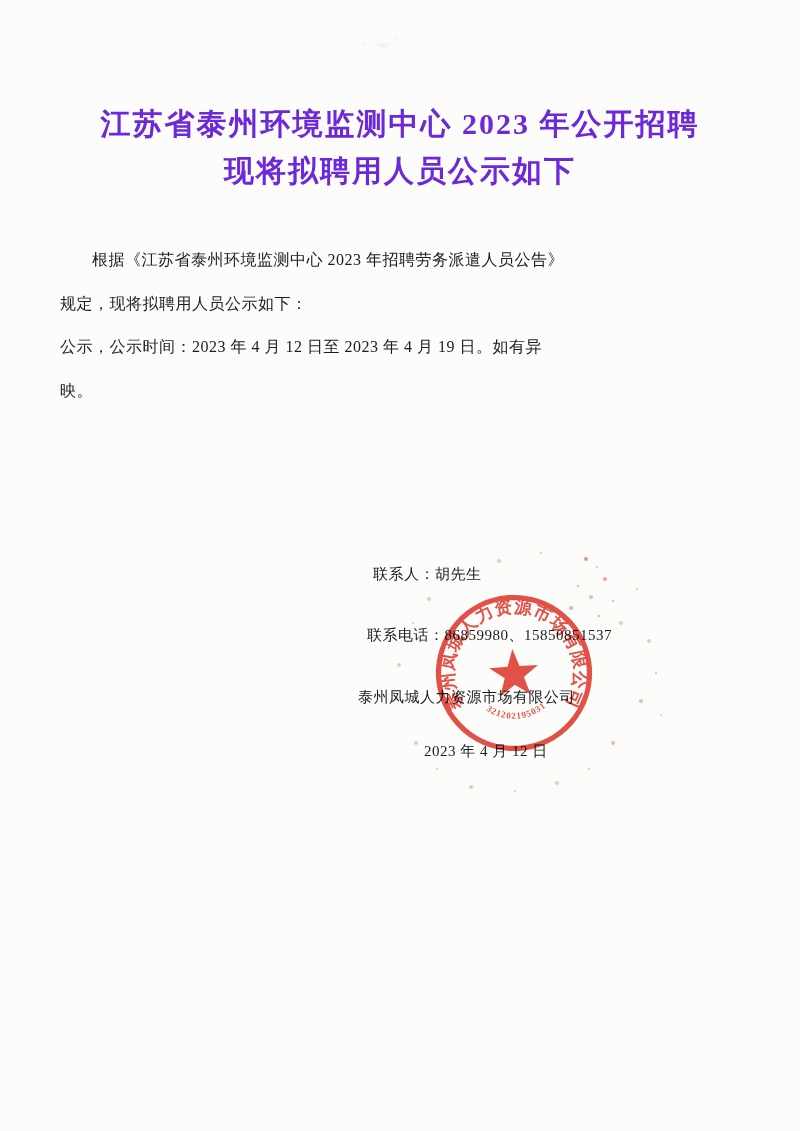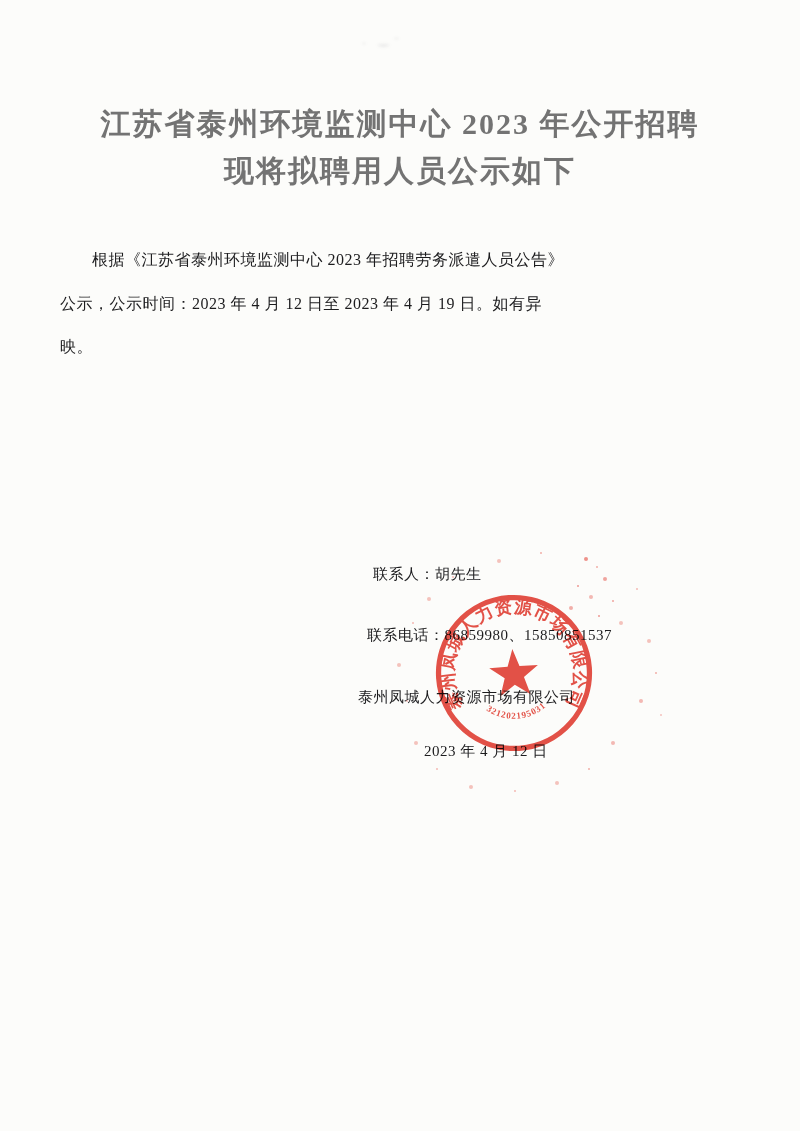--- a/index.html
+++ b/index.html
@@ -28,21 +28,21 @@
     opacity: .55;
   }
 
   .title {
     margin-top: 100px;
     text-align: center;
     font-weight: bold;
     font-size: 30px;
     line-height: 47px;
     letter-spacing: 2px;
-    color: #737373;
+    color: #6d28d9;
   }
 
   .body-text {
     margin-top: 44px;
     padding: 0 60px;
     font-size: 16px;
     letter-spacing: 0.5px;
   }
   .body-line {
     height: 43.5px;
@@ -121,20 +121,21 @@
 
   <div class="smudge"></div>
 
   <div class="title">
     <div>江苏省泰州环境监测中心 2023 年公开招聘</div>
     <div>现将拟聘用人员公示如下</div>
   </div>
 
   <div class="body-text">
     <div class="body-line indent">根据《江苏省泰州环境监测中心 2023 年招聘劳务派遣人员公告》</div>
+    <div class="body-line">规定，现将拟聘用人员公示如下：</div>
     <div class="body-line">公示，公示时间：2023 年 4 月 12 日至 2023 年 4 月 19 日。如有异</div>
     <div class="body-line">映。</div>
   </div>
 
   <div class="footer-line" id="contact-person">联系人：胡先生</div>
   <div class="footer-line" id="contact-phone">联系电话：86859980、15850851537</div>
   <div class="footer-line" id="company-name">泰州凤城人力资源市场有限公司</div>
   <div class="footer-line" id="doc-date">2023 年 4 月 12 日</div>
 
   <div class="speckles"></div>

